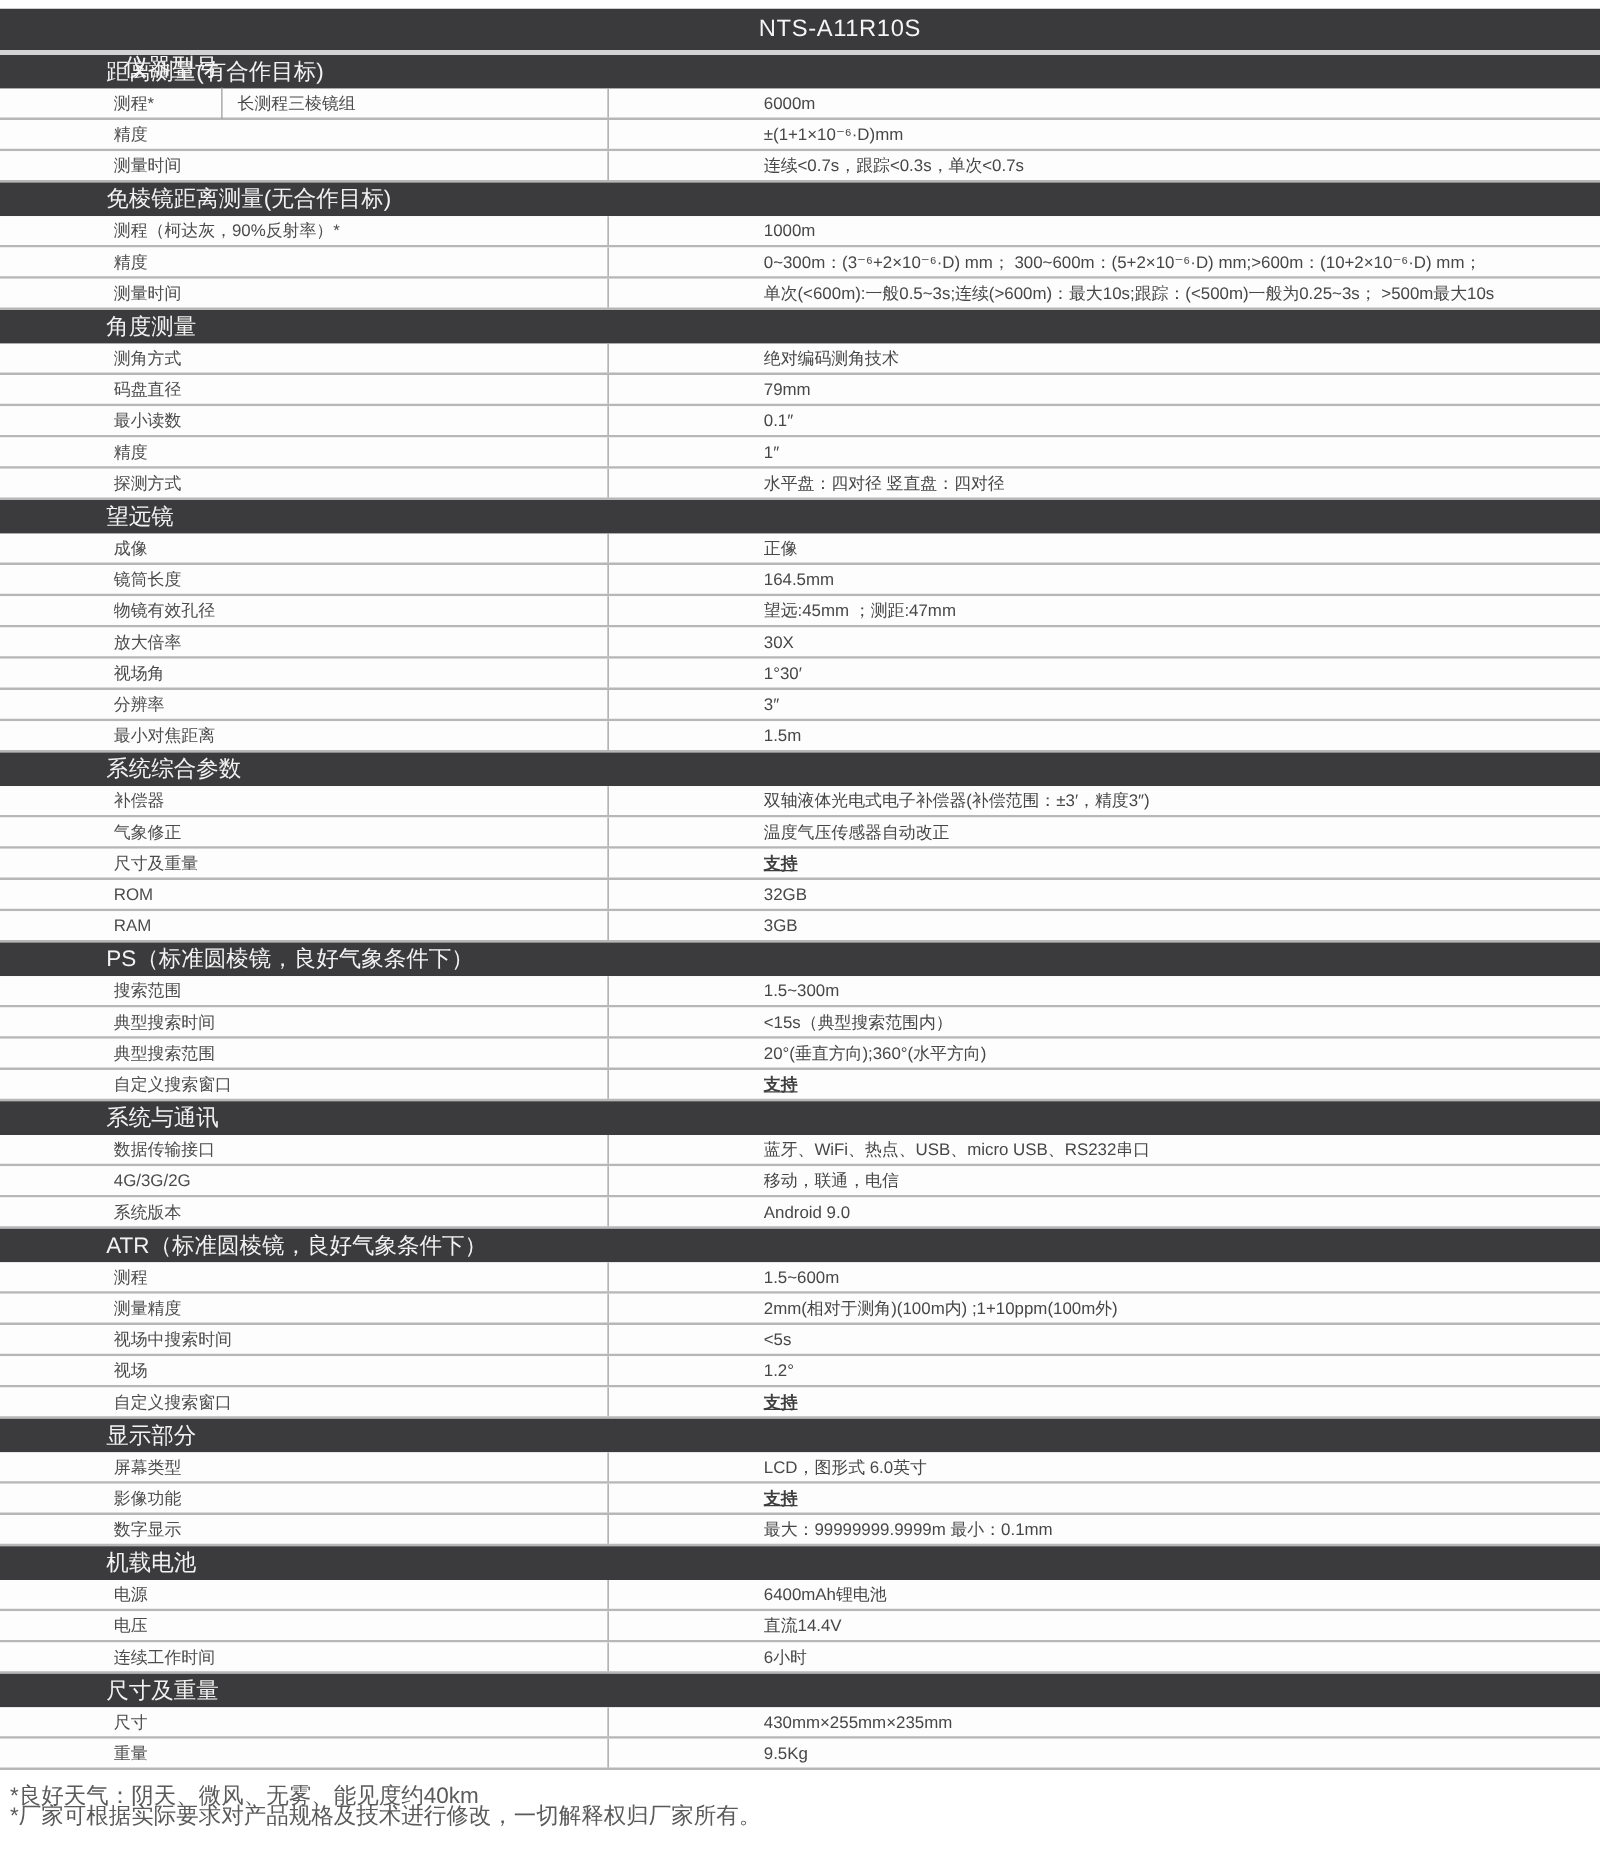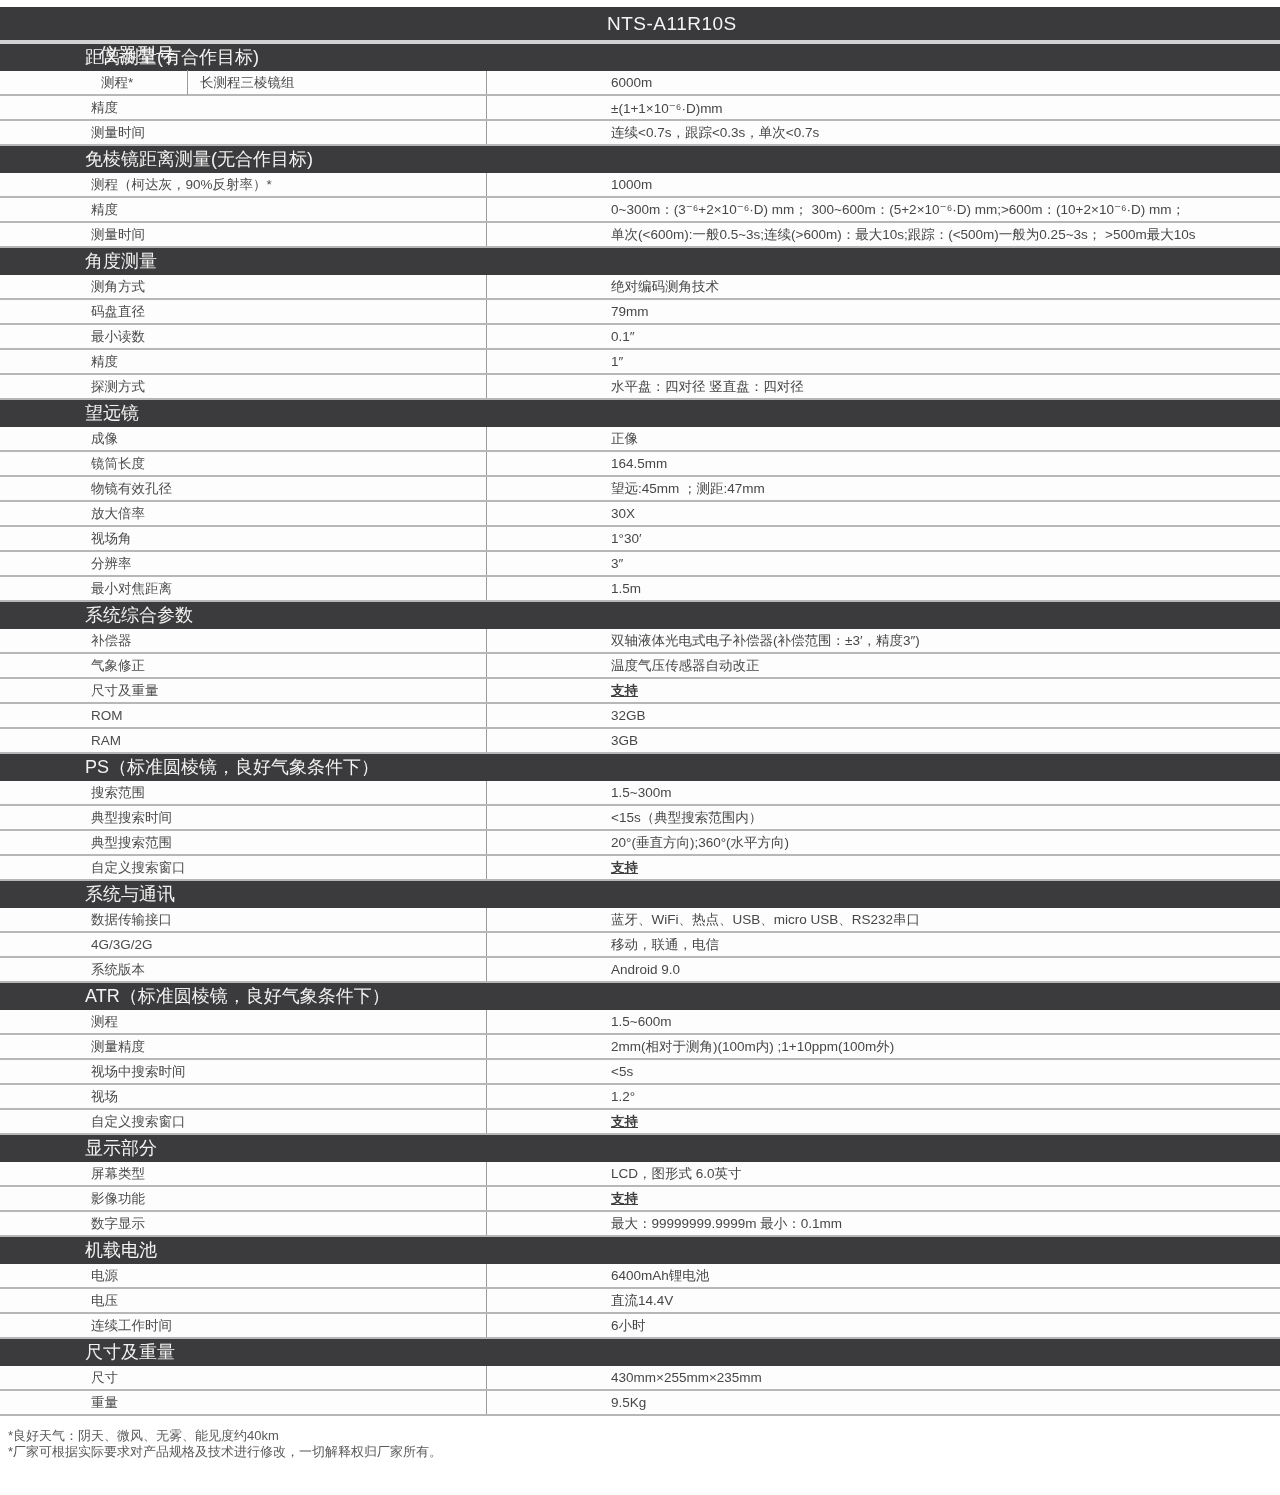--- a/index.html
+++ b/index.html
@@ -38,31 +38,31 @@
     width:487px;box-sizing:border-box;padding-left:91px;
     border-right:1px solid #9a9a9a;height:100%;
     display:flex;align-items:center;white-space:nowrap;
   }
   .value{
     flex:1;padding-left:124px;white-space:nowrap;color:#474747;
   }
   .value.bold{font-weight:bold;color:#3e3e3e;text-decoration:underline;}
 
   
-  .row.has-sub .label{padding-left:16px;}
+  .row.has-sub .label{padding-left:6px;}
   .row.has-sub .label .main{
     width:172px;box-sizing:border-box;padding-left:85px;
     border-right:1px solid #9a9a9a;height:25px;line-height:25px;
   }
   .row.has-sub .label .sub{
     padding-left:12px;height:25px;line-height:25px;
   }
 
   
-  .footnotes{margin-top:12px;padding-left:8px;font-size:13px;color:#5a5a5a;line-height:16px;}
+  .footnotes{margin-top:12px;padding-left:8px;font-size:18px;color:#5a5a5a;line-height:16px;}
   .footnotes div{white-space:nowrap;}
 </style>
 </head>
 <body>
 
 <div class="page">
 
   <div class="top-header">
     <span class="col1">仪器型号</span>
     <span class="col2">NTS-A11R10S</span>

